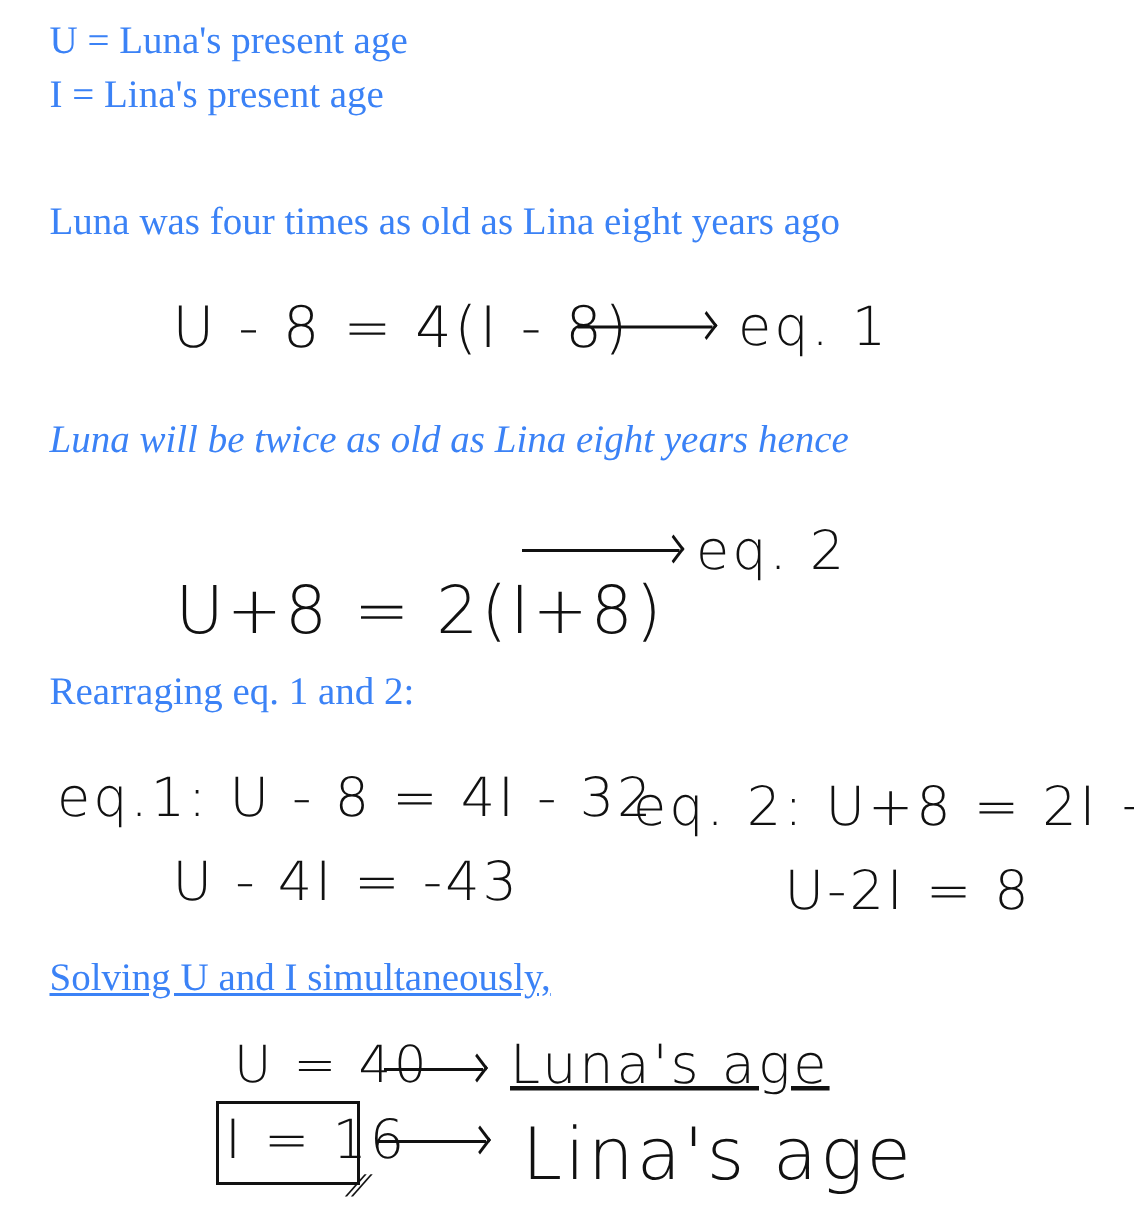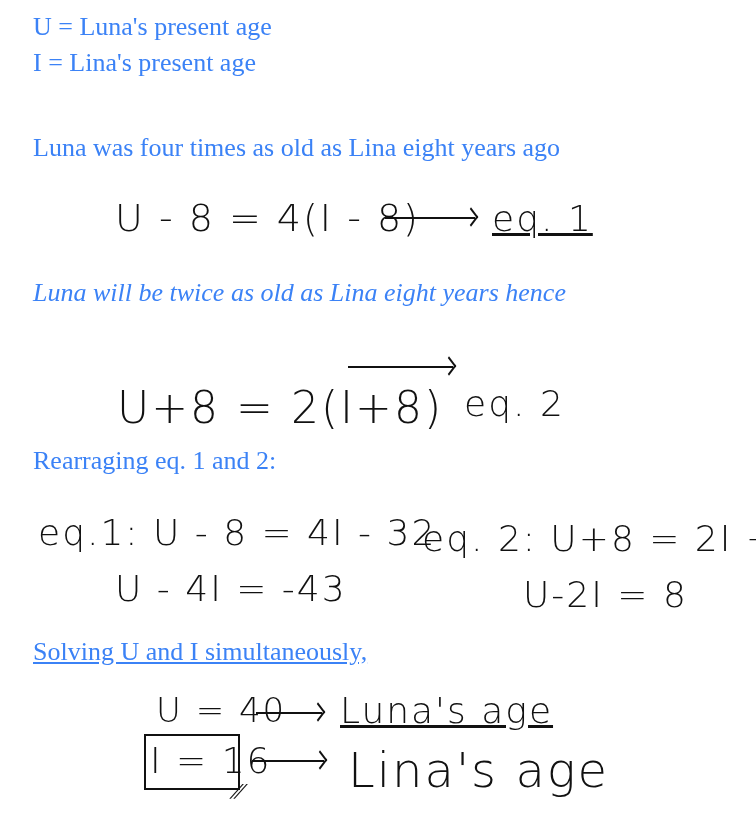--- a/index.html
+++ b/index.html
@@ -13,26 +13,26 @@
 </style>
 </head>
 <body>
 
 <div class="typed" style="top:12px;">U = Luna's present age</div>
 <div class="typed" style="top:48px;">I = Lina's present age</div>
 
 <div class="typed" style="top:133px;">Luna was four times as old as Lina eight years ago</div>
 <div class="hand" style="left:115px; top:196px; font-size:38px;">U - 8 = 4(I - 8)</div>
 <div class="arrow" style="left:385px; top:217px; width:90px;"></div>
-<div class="hand" style="left:492px; top:198px; font-size:36px;text-decoration:underline;">eq. 1</div>
+<div class="hand" style="left:492px; top:198px; font-size:36px;">eq. 1</div>
 
 <div class="typed" style="top:278px;font-style:italic;">Luna will be twice as old as Lina eight years hence</div>
 <div class="hand" style="left:117px; top:342px; font-size:44px;margin-top:40px;">U+8 = 2(I+8)</div>
 <div class="arrow" style="left:348px; top:366px; width:105px;"></div>
-<div class="hand" style="left:464px; top:347px; font-size:36px;margin-top:36px;">eq. 2</div>
+<div class="hand" style="left:464px; top:347px; font-size:36px;">eq. 2</div>
 
 <div class="typed" style="top:446px;">Rearraging eq. 1 and 2:</div>
 <div class="hand" style="left:38px; top:512px; font-size:36px;">eq.1: U - 8 = 4I - 32</div>
 <div class="hand" style="left:115px; top:568px; font-size:36px;">U - 4I = -43</div>
 <div class="hand" style="left:422px; top:518px; font-size:36px;">eq. 2: U+8 = 2I +16</div>
 <div class="hand" style="left:523px; top:574px; font-size:36px;">U-2I = 8</div>
 
 <div class="typed" style="top:637px;text-decoration:underline;">Solving U and I simultaneously,</div>
 <div class="hand" style="left:156px; top:690px; font-size:34px;">U = 40</div>
 <div class="arrow" style="left:256px; top:712px; width:66px;"></div>

